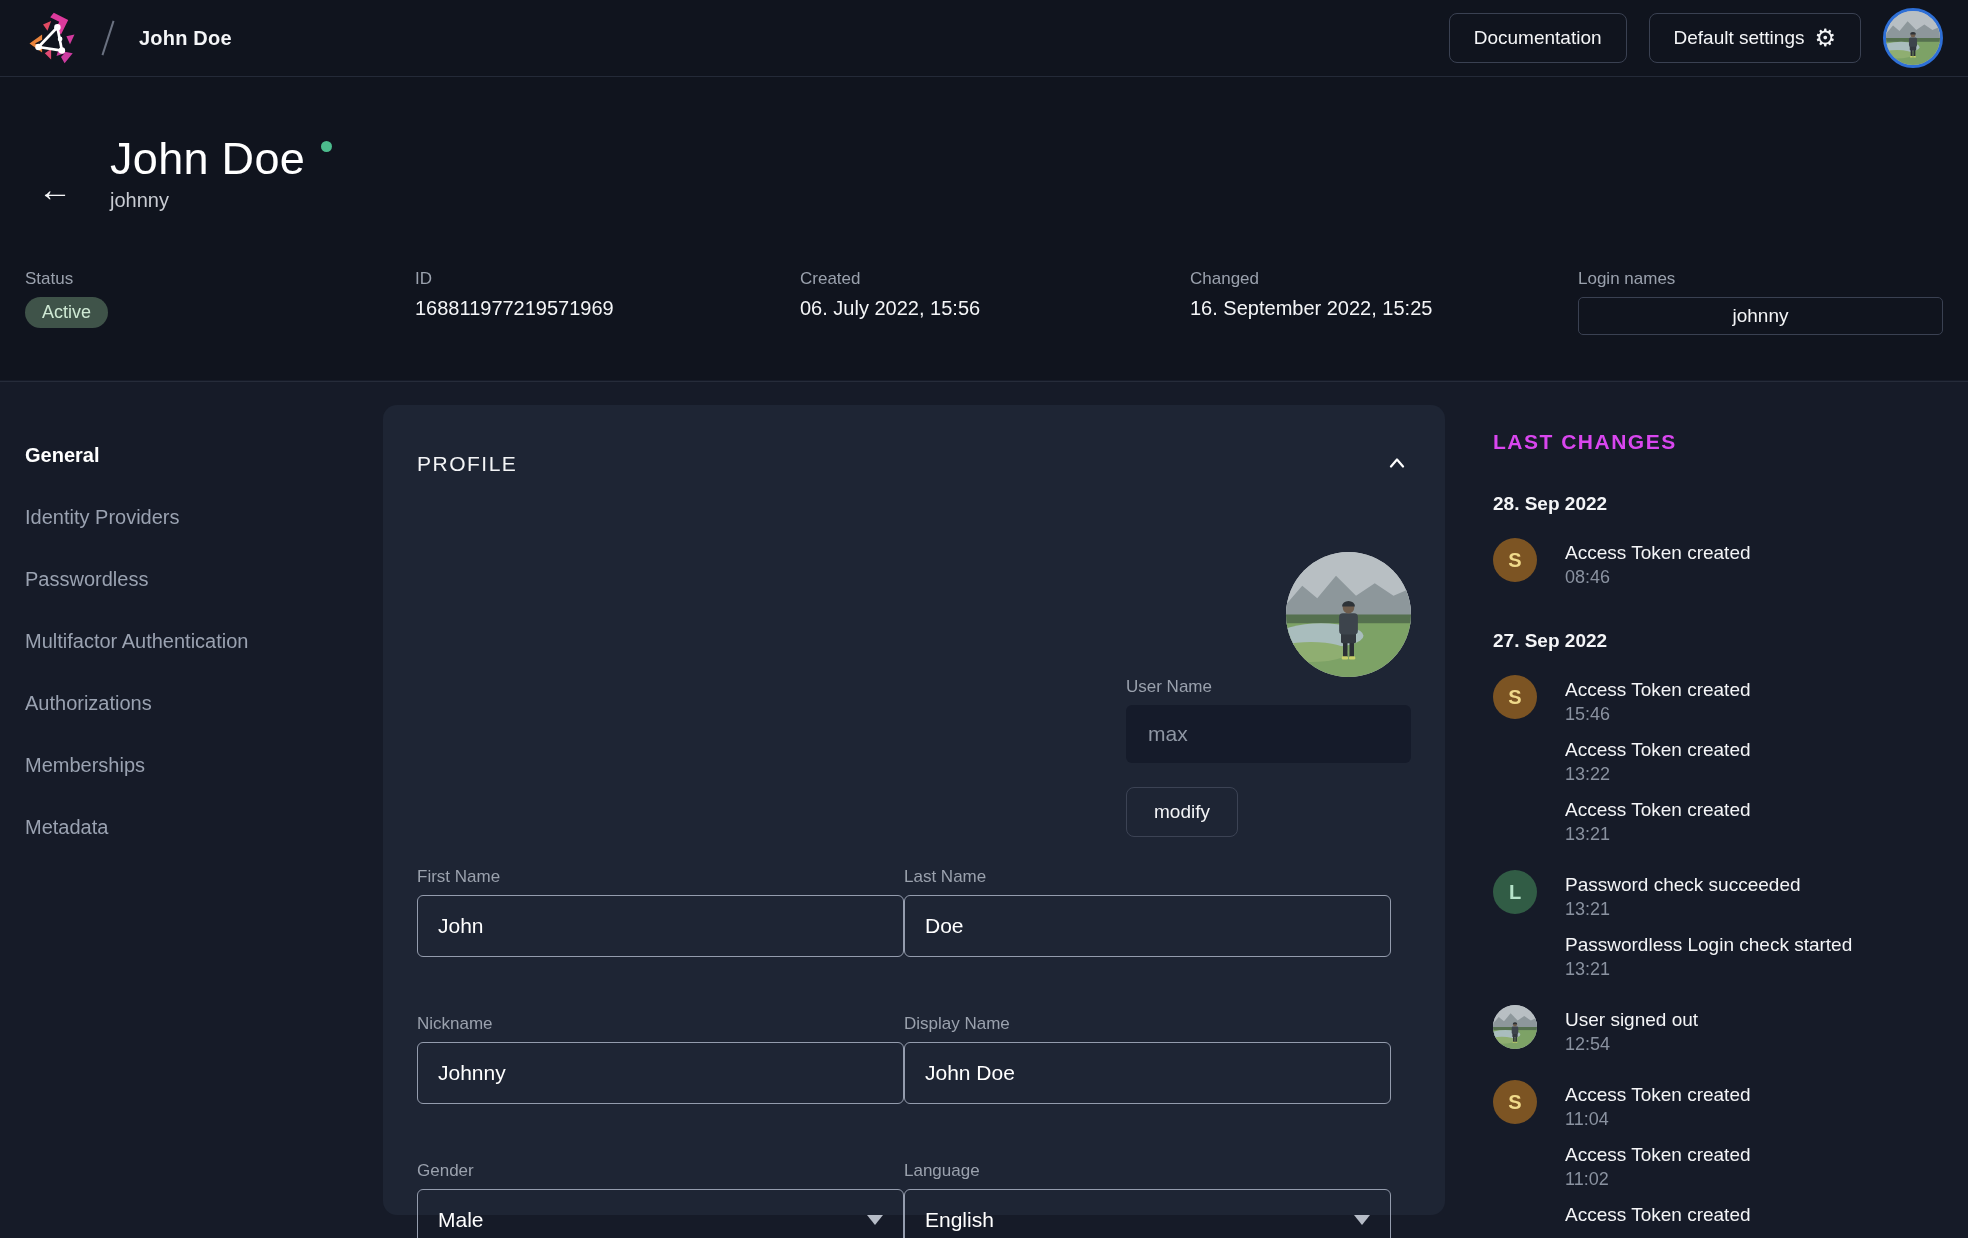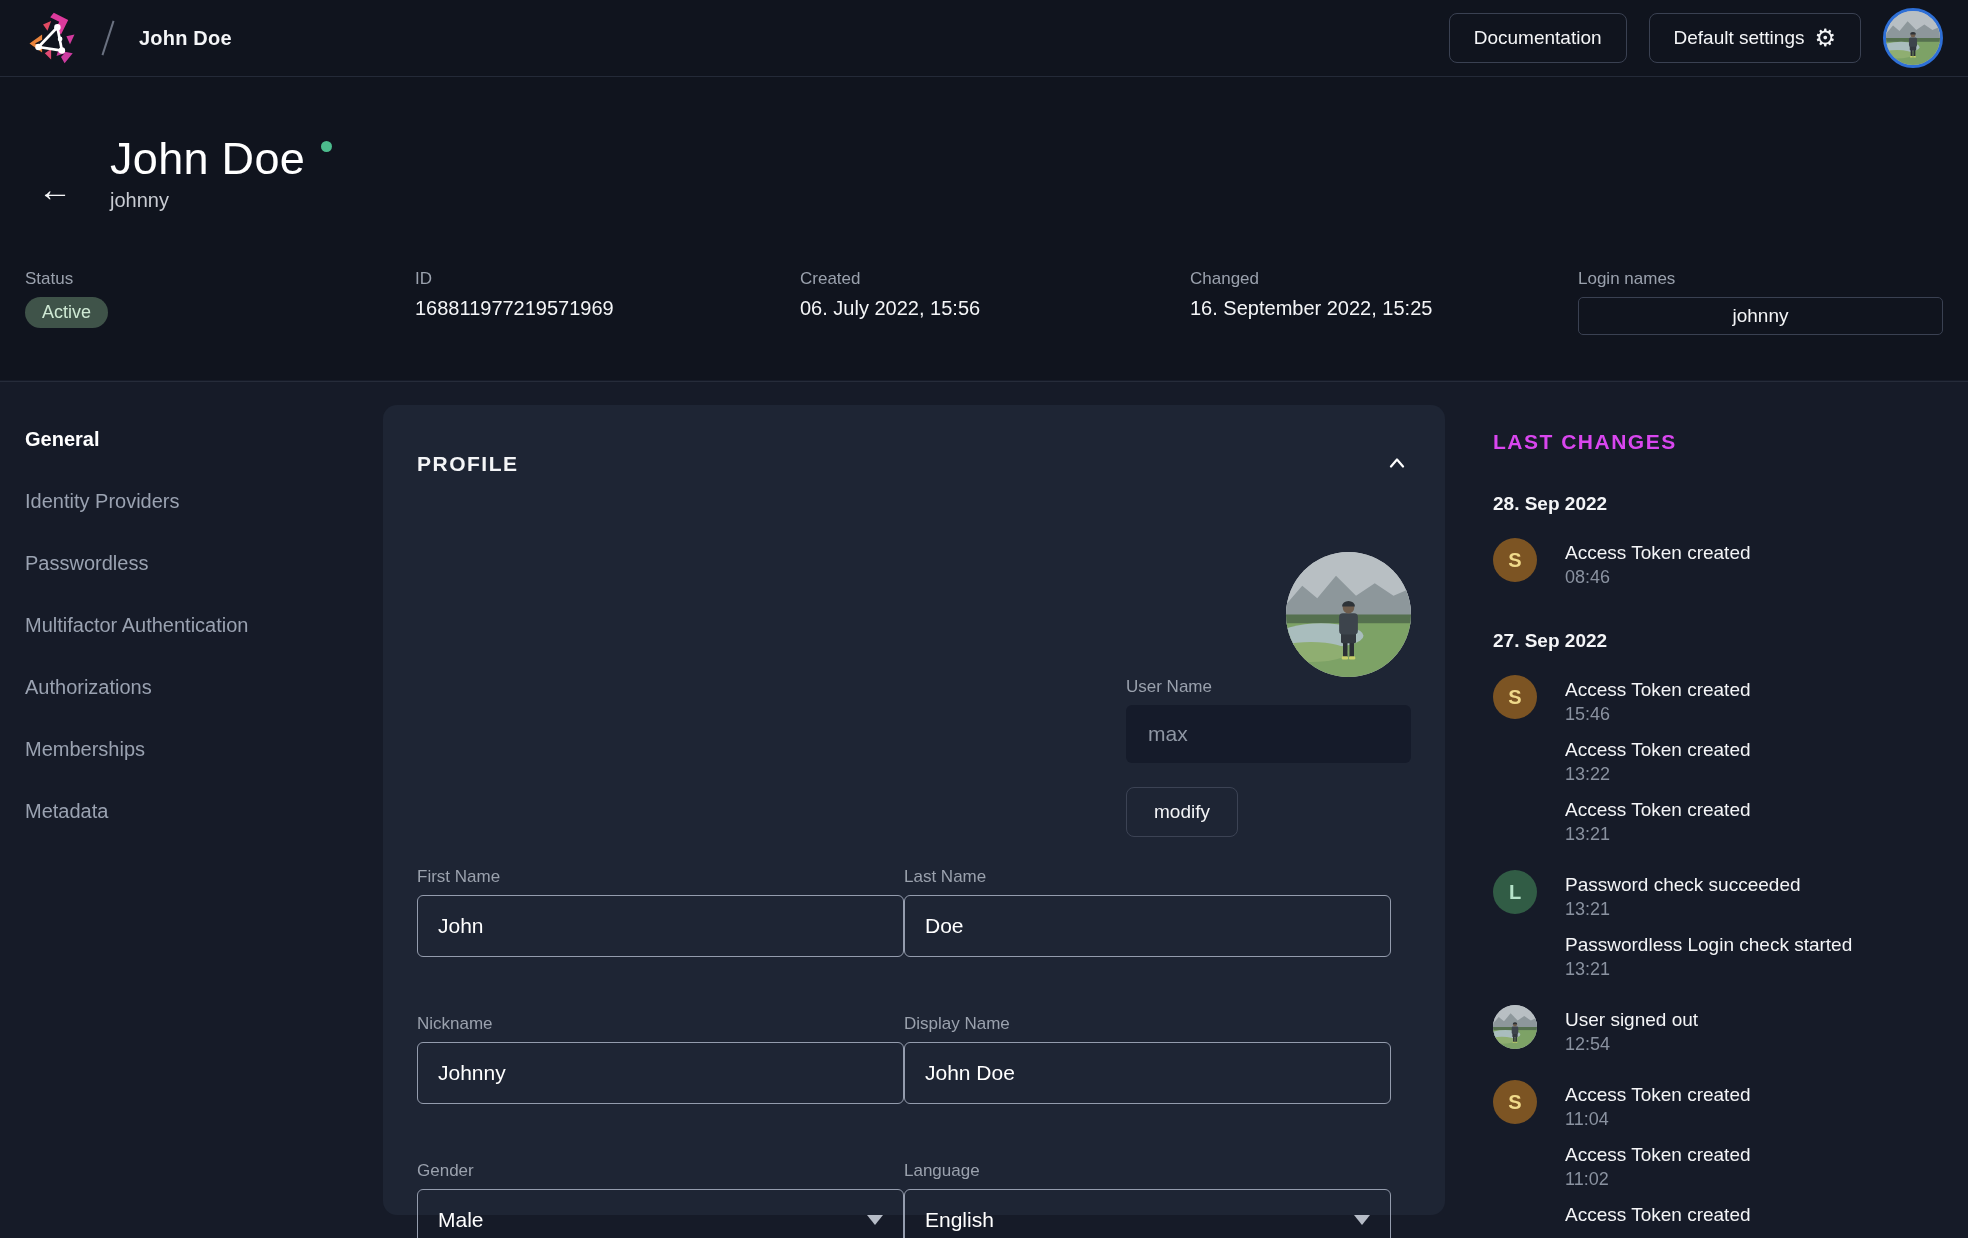--- a/index.html
+++ b/index.html
@@ -64,34 +64,34 @@
     font-size:19px; color:#f4f5f7; display:flex; align-items:center; justify-content:center;
   }
 
   
   .content {
     position:absolute; top:381px; left:0; right:0; bottom:0;
     background:#161b28; border-top:1px solid #262c3a;
   }
 
   
-  .sidenav { position:absolute; left:25px; top:44px; list-style:none; }
+  .sidenav { position:absolute; left:25px; top:60px; list-style:none; }
   .sidenav li {
     font-size:20px; color:#9aa2b1; font-weight:500; margin-bottom:36px;
     line-height:26px; cursor:pointer; white-space:nowrap;
   }
   .sidenav li.active { color:#ffffff; font-weight:700; }
 
   
   .card {
     position:absolute; left:383px; top:23px; width:1062px; height:810px;
     background:#1e2534; border-radius:14px; padding:0 34px;
   }
   .card-head { display:flex; align-items:center; justify-content:space-between; padding-top:45px; }
-  .card-title { font-size:21px; font-weight:700; letter-spacing:1.5px; color:#f4f5f7; }
+  .card-title { font-size:21px; font-weight:400; letter-spacing:1.5px; color:#f4f5f7; }
   .collapse-btn { background:none; border:none; cursor:pointer; padding:6px; }
   .avatar-row { display:flex; margin-top:58px; align-items:flex-end;flex-direction:column; }
   .profile-avatar {
     width:125px; height:125px; border-radius:50%; overflow:hidden; flex:none;
     margin-top:17px; background:#b8bfc3;
   }
   .profile-avatar svg { width:100%; height:100%; display:block; }
   .uname-col { margin-left:26px; display:flex; flex-direction:column; }
   .field-label { font-size:17px; color:#9aa1ad; margin-bottom:8px; display:block; }
   .uname-input {

